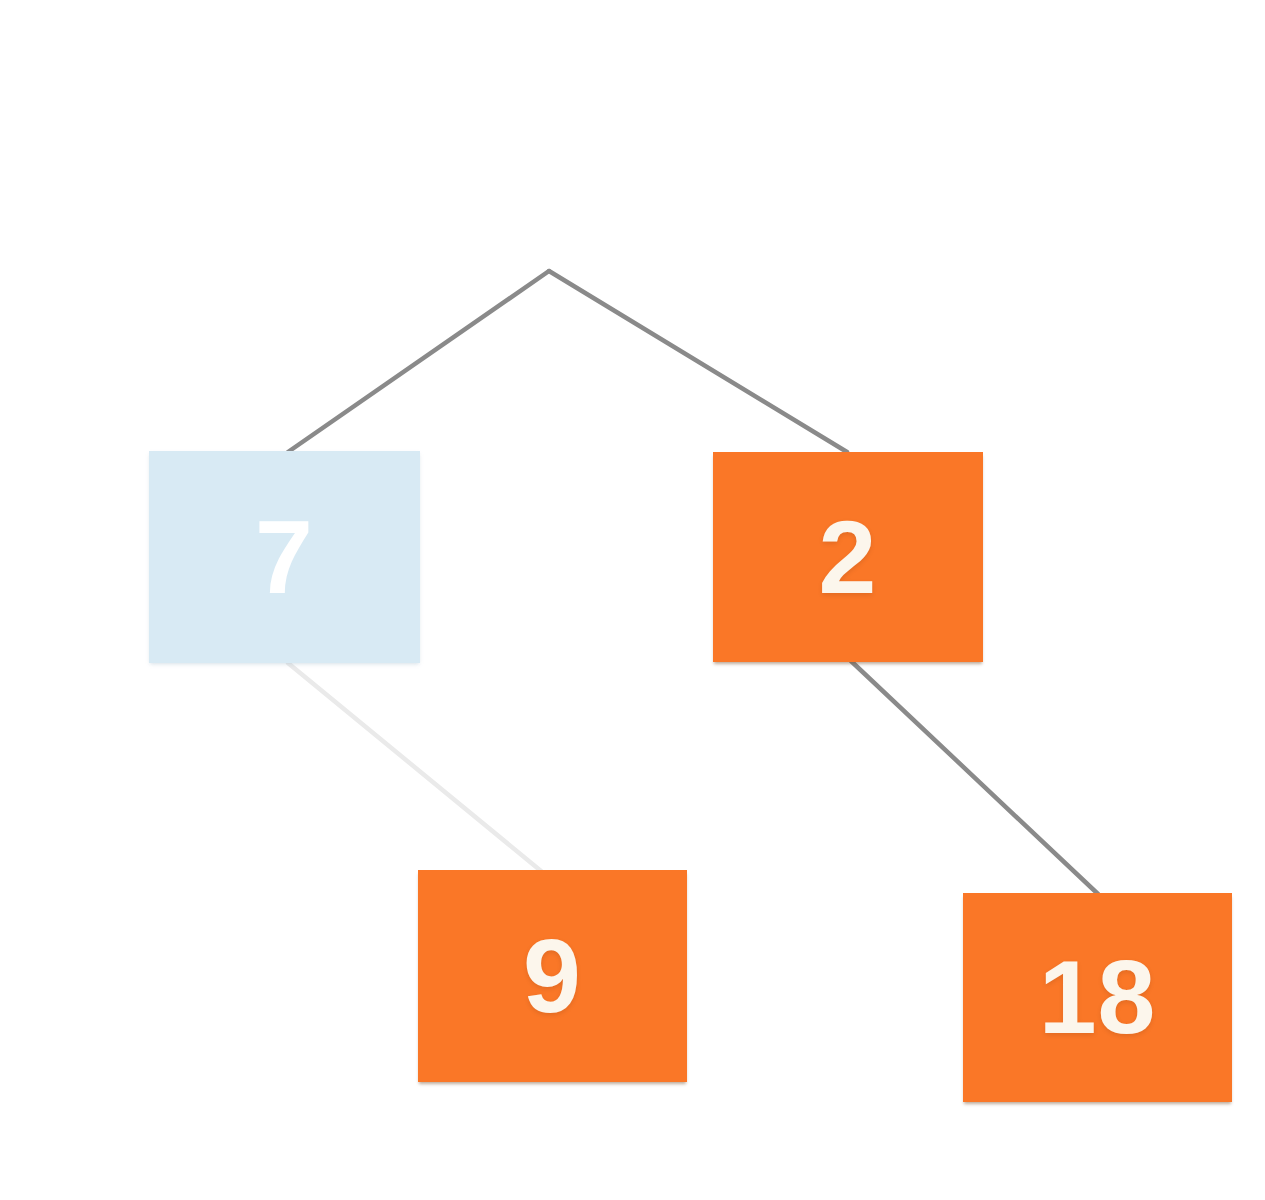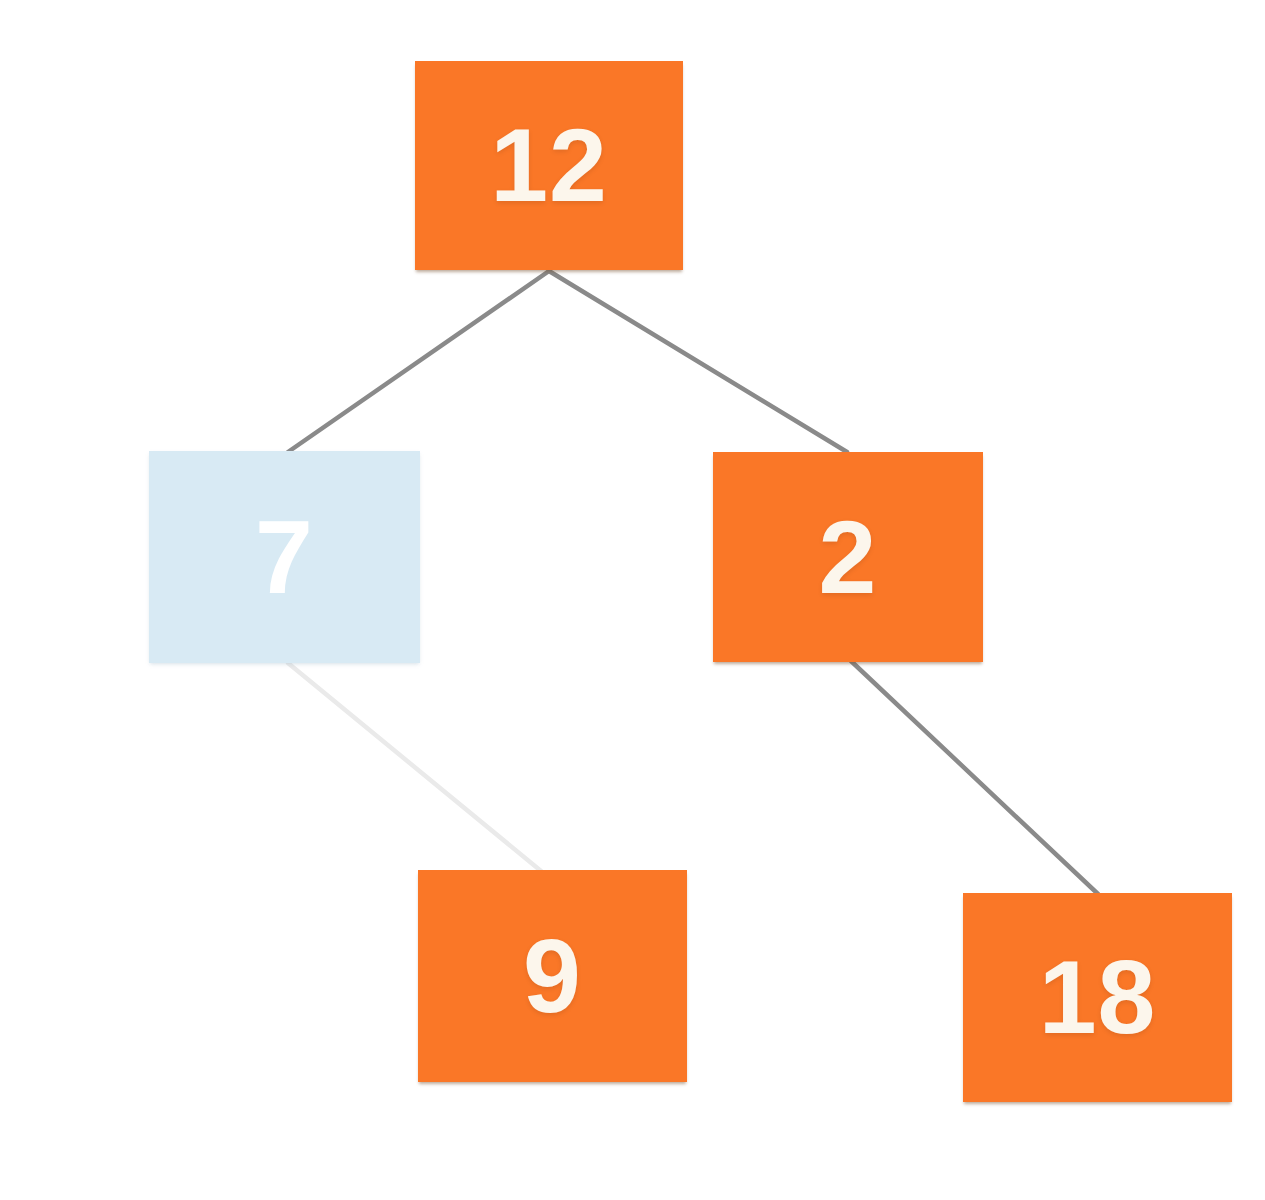--- a/index.html
+++ b/index.html
@@ -54,23 +54,20 @@
 
 <div class="canvas">
 
   <svg class="edges-layer" viewBox="0 0 1265 1200" xmlns="http://www.w3.org/2000/svg">
     <line class="edge" x1="549" y1="271" x2="288" y2="452" style="stroke: rgb(138, 138, 138);"></line>
     <line class="edge" x1="549" y1="271" x2="847" y2="452" style="stroke: rgb(138, 138, 138);"></line>
     <line class="edge" x1="288" y1="663" x2="541" y2="871" style="stroke: rgb(234, 234, 234);"></line>
     <line class="edge" x1="851" y1="661" x2="1098" y2="894" style="stroke: rgb(138, 138, 138);"></line>
   </svg>
 
-  <div class="node node-12" style="background-color: rgb(250, 119, 39); color: rgb(252, 246, 236);">
-    <span>12</span>
-  </div>
 
   <div class="node node-7 node-highlighted" style="background-color: rgb(216, 234, 244); color: rgb(255, 255, 255);">
     <span>7</span>
   </div>
 
   <div class="node node-14" style="background-color: rgb(250, 119, 39); color: rgb(252, 246, 236);">
     <span>2</span>
   </div>
 
   <div class="node node-9" style="background-color: rgb(250, 119, 39); color: rgb(252, 246, 236);">

